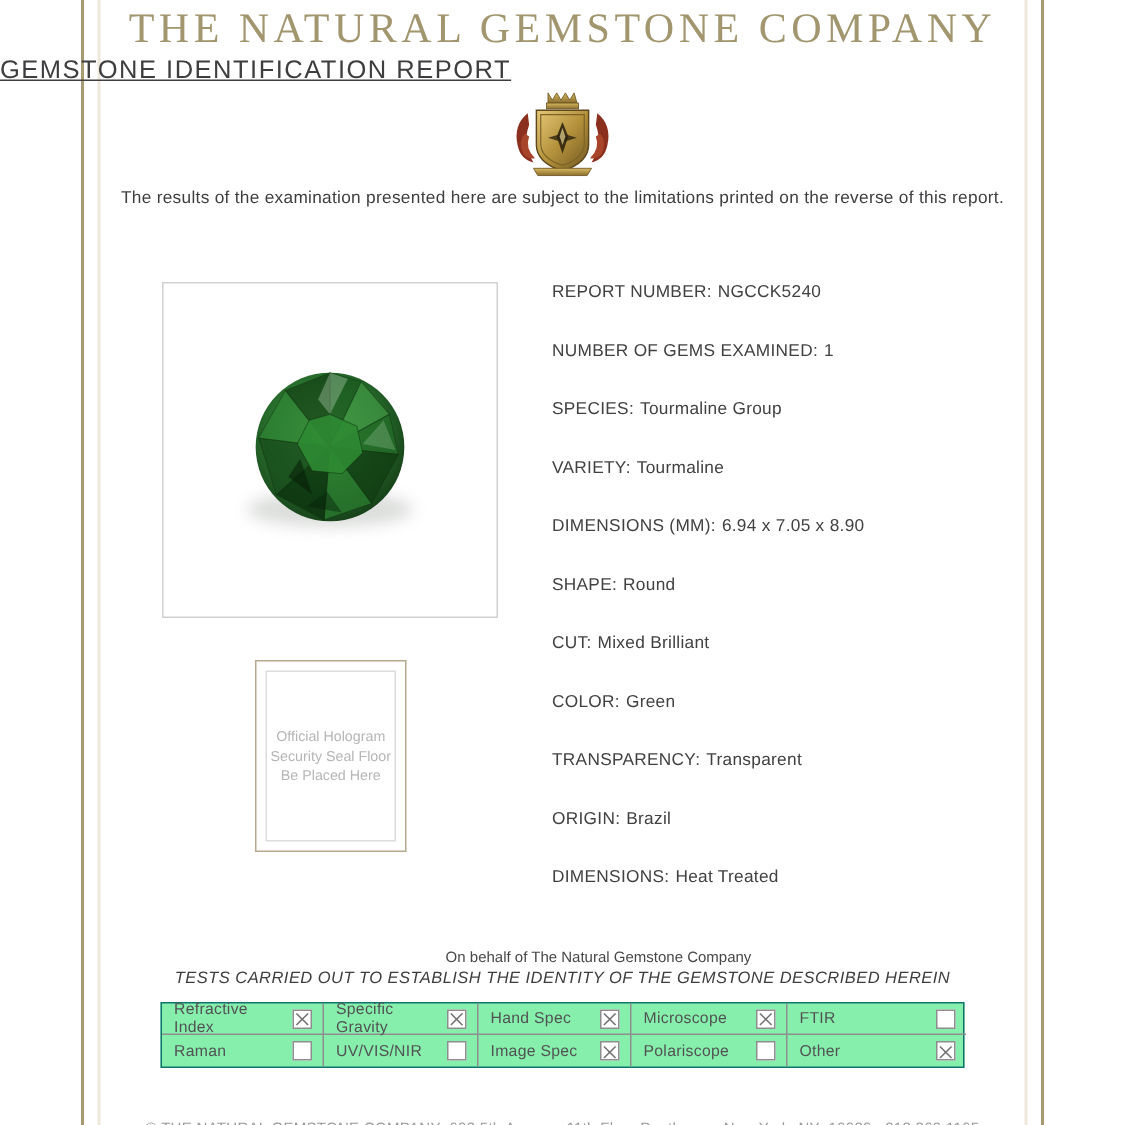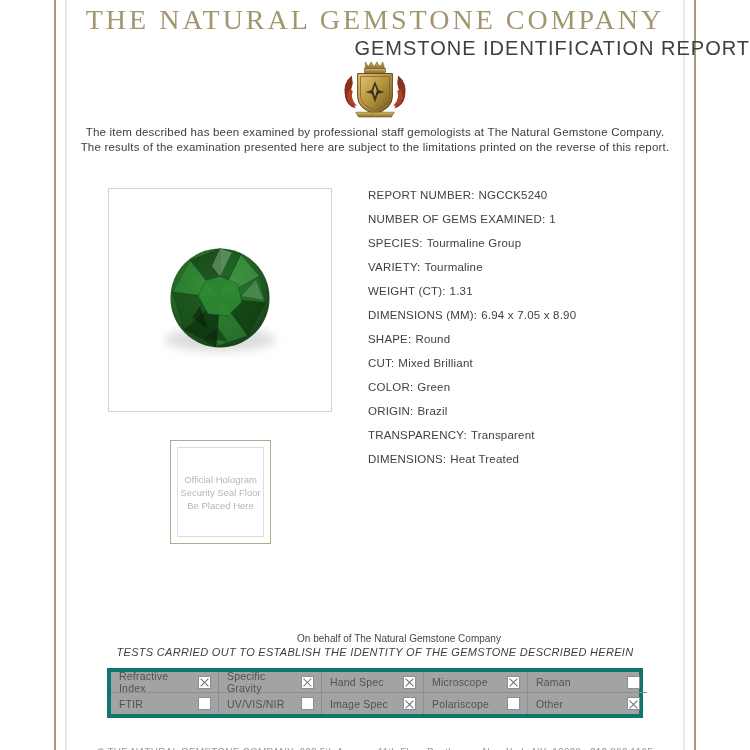--- a/index.html
+++ b/index.html
@@ -14,45 +14,45 @@
   .vline.cream { background:#efe8dc; }
   #vl1 { left:54px; }  #vl2 { left:65px; }
   #vl3 { left:683px; } #vl4 { left:694px; }
 
   .company-title {
     position:absolute; top:4px; left:0; right:0; text-align:center;
     font-family:"Liberation Serif", serif;
     font-size:28px; letter-spacing:3px; color:#a2966f; font-weight:400;
   }
   .report-type {
-    position:absolute; top:37px; left:0; right:0; text-align:right;
-    font-size:20px; letter-spacing:1px; color:#3e3e40;
+    position:absolute; top:37px; left:0; right:0; text-align:left;
+    font-size:17px; letter-spacing:1px; color:#3e3e40;text-decoration:underline;
   }
   .crest { position:absolute; top:60px; left:50%; transform:translateX(-50%); }
 
   .disclaimer {
     position:absolute; top:125px; left:80px; right:80px; text-align:center;
     font-size:11.5px; line-height:15px; color:#3e3e40; letter-spacing:0.2px;
   }
 
   .photo-box {
     position:absolute; left:108px; top:188px; width:224px; height:224px;
     border:1px solid #d2d2d2; background:#ffffff; box-sizing:border-box;
   }
 
   .details {
-    position:absolute; left:368px; top:189px; display:flex; flex-direction:column; gap:12px;
+    position:absolute; left:368px; top:189px; display:flex; flex-direction:column; gap:27px;
     font-size:11.5px; letter-spacing:0.2px; color:#414143;
   }
   .detail-row { height:12px; line-height:12px; white-space:nowrap; }
   .detail-label { color:#414143; }
   .detail-value { color:#414143; margin-left:4px; }
 
   .hologram-box {
-    position:absolute; left:170px; top:440px; width:101px; height:104px;
+    position:absolute; left:170px; top:440px; width:101px; height:128px;
     border:1px solid #b5a98d; background:#fff; box-sizing:border-box;
   }
   .hologram-inner {
     position:absolute; left:6px; right:6px; top:6px; bottom:6px;
     border:1px solid #dcdcdc;
     display:flex; flex-direction:column; justify-content:center; align-items:center;
     font-size:9.5px; line-height:13px; color:#b6b6b8; text-align:center;
   }
 
   .on-behalf {
@@ -61,22 +61,22 @@
   }
   .tests-heading {
     position:absolute; top:646px; left:0; right:0; text-align:center;
     font-size:11px; letter-spacing:0.3px; color:#3e3e40;font-style:italic;
   }
 
   .tests-table {
     position:absolute; left:107px; top:668px; width:536px;
     display:grid; grid-template-columns:108px 103px 102px 104px 119px;
     grid-auto-rows:21px;
-    border:4px solid #0f766e; box-sizing:border-box;
-    background:#a3a3a3;
+    border:1px solid #0f766e; box-sizing:border-box;
+    background:#86efac;
   }
   .test-cell {
     display:flex; align-items:center; padding-left:8px; box-sizing:border-box;
     border-right:1px solid #8e8e90; font-size:10.5px; color:#525254;
     letter-spacing:0.2px;
   }
   .test-cell:nth-child(5n) { border-right:none; }
   .test-cell:nth-child(-n+5) { border-bottom:1px solid #8e8e90; }
   .checkbox {
     width:13px; height:13px; border:1px solid #8e8e90; box-sizing:border-box;
@@ -133,21 +133,20 @@
 
     <polygon points="40,22 44,32 40,44 36,32" fill="#3d2f10"></polygon>
     <polygon points="30,33 40,30 50,33 40,36" fill="#2e2410" opacity="0.8"></polygon>
     <polygon points="40,26 42,32 40,38 38,32" fill="#e8d594" opacity="0.7"></polygon>
 
     <path d="M20,54 L60,54 L57,59 L23,59 Z" fill="url(#gold2)" stroke="#6e5520" stroke-width="0.6"></path>
   </svg>
 </div>
 
 <div class="disclaimer">
-  <div>The item described has been examined by professional staff gemologists at The Natural Gemstone Company.</div>
   <div>The results of the examination presented here are subject to the limitations printed on the reverse of this report.</div>
 </div>
 
 <div class="photo-box">
   <svg width="222" height="222" viewBox="0 0 224 224" aria-hidden="true">
     <defs>
       <radialGradient id="gemGrad" cx="0.45" cy="0.4" r="0.65">
         <stop offset="0" stop-color="#57a84e"></stop>
         <stop offset="0.45" stop-color="#2e7d32"></stop>
         <stop offset="0.8" stop-color="#1d5220"></stop>
@@ -179,27 +178,26 @@
     <polygon points="84,130 100,142 92,118" fill="#051c06" opacity="0.55"></polygon>
     <polygon points="96,150 120,154 110,140" fill="#06230a" opacity="0.45"></polygon>
   </svg>
 </div>
 
 <div class="details">
   <div class="detail-row"><span class="detail-label">REPORT NUMBER:</span><span class="detail-value">NGCCK5240</span></div>
   <div class="detail-row"><span class="detail-label">NUMBER OF GEMS EXAMINED:</span><span class="detail-value">1</span></div>
   <div class="detail-row"><span class="detail-label">SPECIES:</span><span class="detail-value">Tourmaline Group</span></div>
   <div class="detail-row"><span class="detail-label">VARIETY:</span><span class="detail-value">Tourmaline</span></div>
-  <div class="detail-row"><span class="detail-label">WEIGHT (CT):</span><span class="detail-value">1.31</span></div>
   <div class="detail-row"><span class="detail-label">DIMENSIONS (MM):</span><span class="detail-value">6.94 x 7.05 x 8.90</span></div>
   <div class="detail-row"><span class="detail-label">SHAPE:</span><span class="detail-value">Round</span></div>
   <div class="detail-row"><span class="detail-label">CUT:</span><span class="detail-value">Mixed Brilliant</span></div>
   <div class="detail-row"><span class="detail-label">COLOR:</span><span class="detail-value">Green</span></div>
+  <div class="detail-row"><span class="detail-label">TRANSPARENCY:</span><span class="detail-value">Transparent</span></div>
   <div class="detail-row"><span class="detail-label">ORIGIN:</span><span class="detail-value">Brazil</span></div>
-  <div class="detail-row"><span class="detail-label">TRANSPARENCY:</span><span class="detail-value">Transparent</span></div>
   <div class="detail-row"><span class="detail-label">DIMENSIONS:</span><span class="detail-value">Heat Treated</span></div>
 </div>
 
 <div class="hologram-box">
   <div class="hologram-inner">
     <div>Official Hologram</div>
     <div>Security Seal Floor</div>
     <div>Be Placed Here</div>
   </div>
 </div>
@@ -218,25 +216,25 @@
     </div>
   <div class="test-cell">
       <span>Hand Spec</span>
       <span class="checkbox" data-checked="true"></span>
     </div>
   <div class="test-cell">
       <span>Microscope</span>
       <span class="checkbox" data-checked="true"></span>
     </div>
   <div class="test-cell">
+      <span>FTIR</span>
+      <span class="checkbox" data-checked="false"></span>
+    </div>
+  <div class="test-cell">
       <span>Raman</span>
-      <span class="checkbox" data-checked="false"></span>
-    </div>
-  <div class="test-cell">
-      <span>FTIR</span>
       <span class="checkbox" data-checked="false"></span>
     </div>
   <div class="test-cell">
       <span>UV/VIS/NIR</span>
       <span class="checkbox" data-checked="false"></span>
     </div>
   <div class="test-cell">
       <span>Image Spec</span>
       <span class="checkbox" data-checked="true"></span>
     </div>

